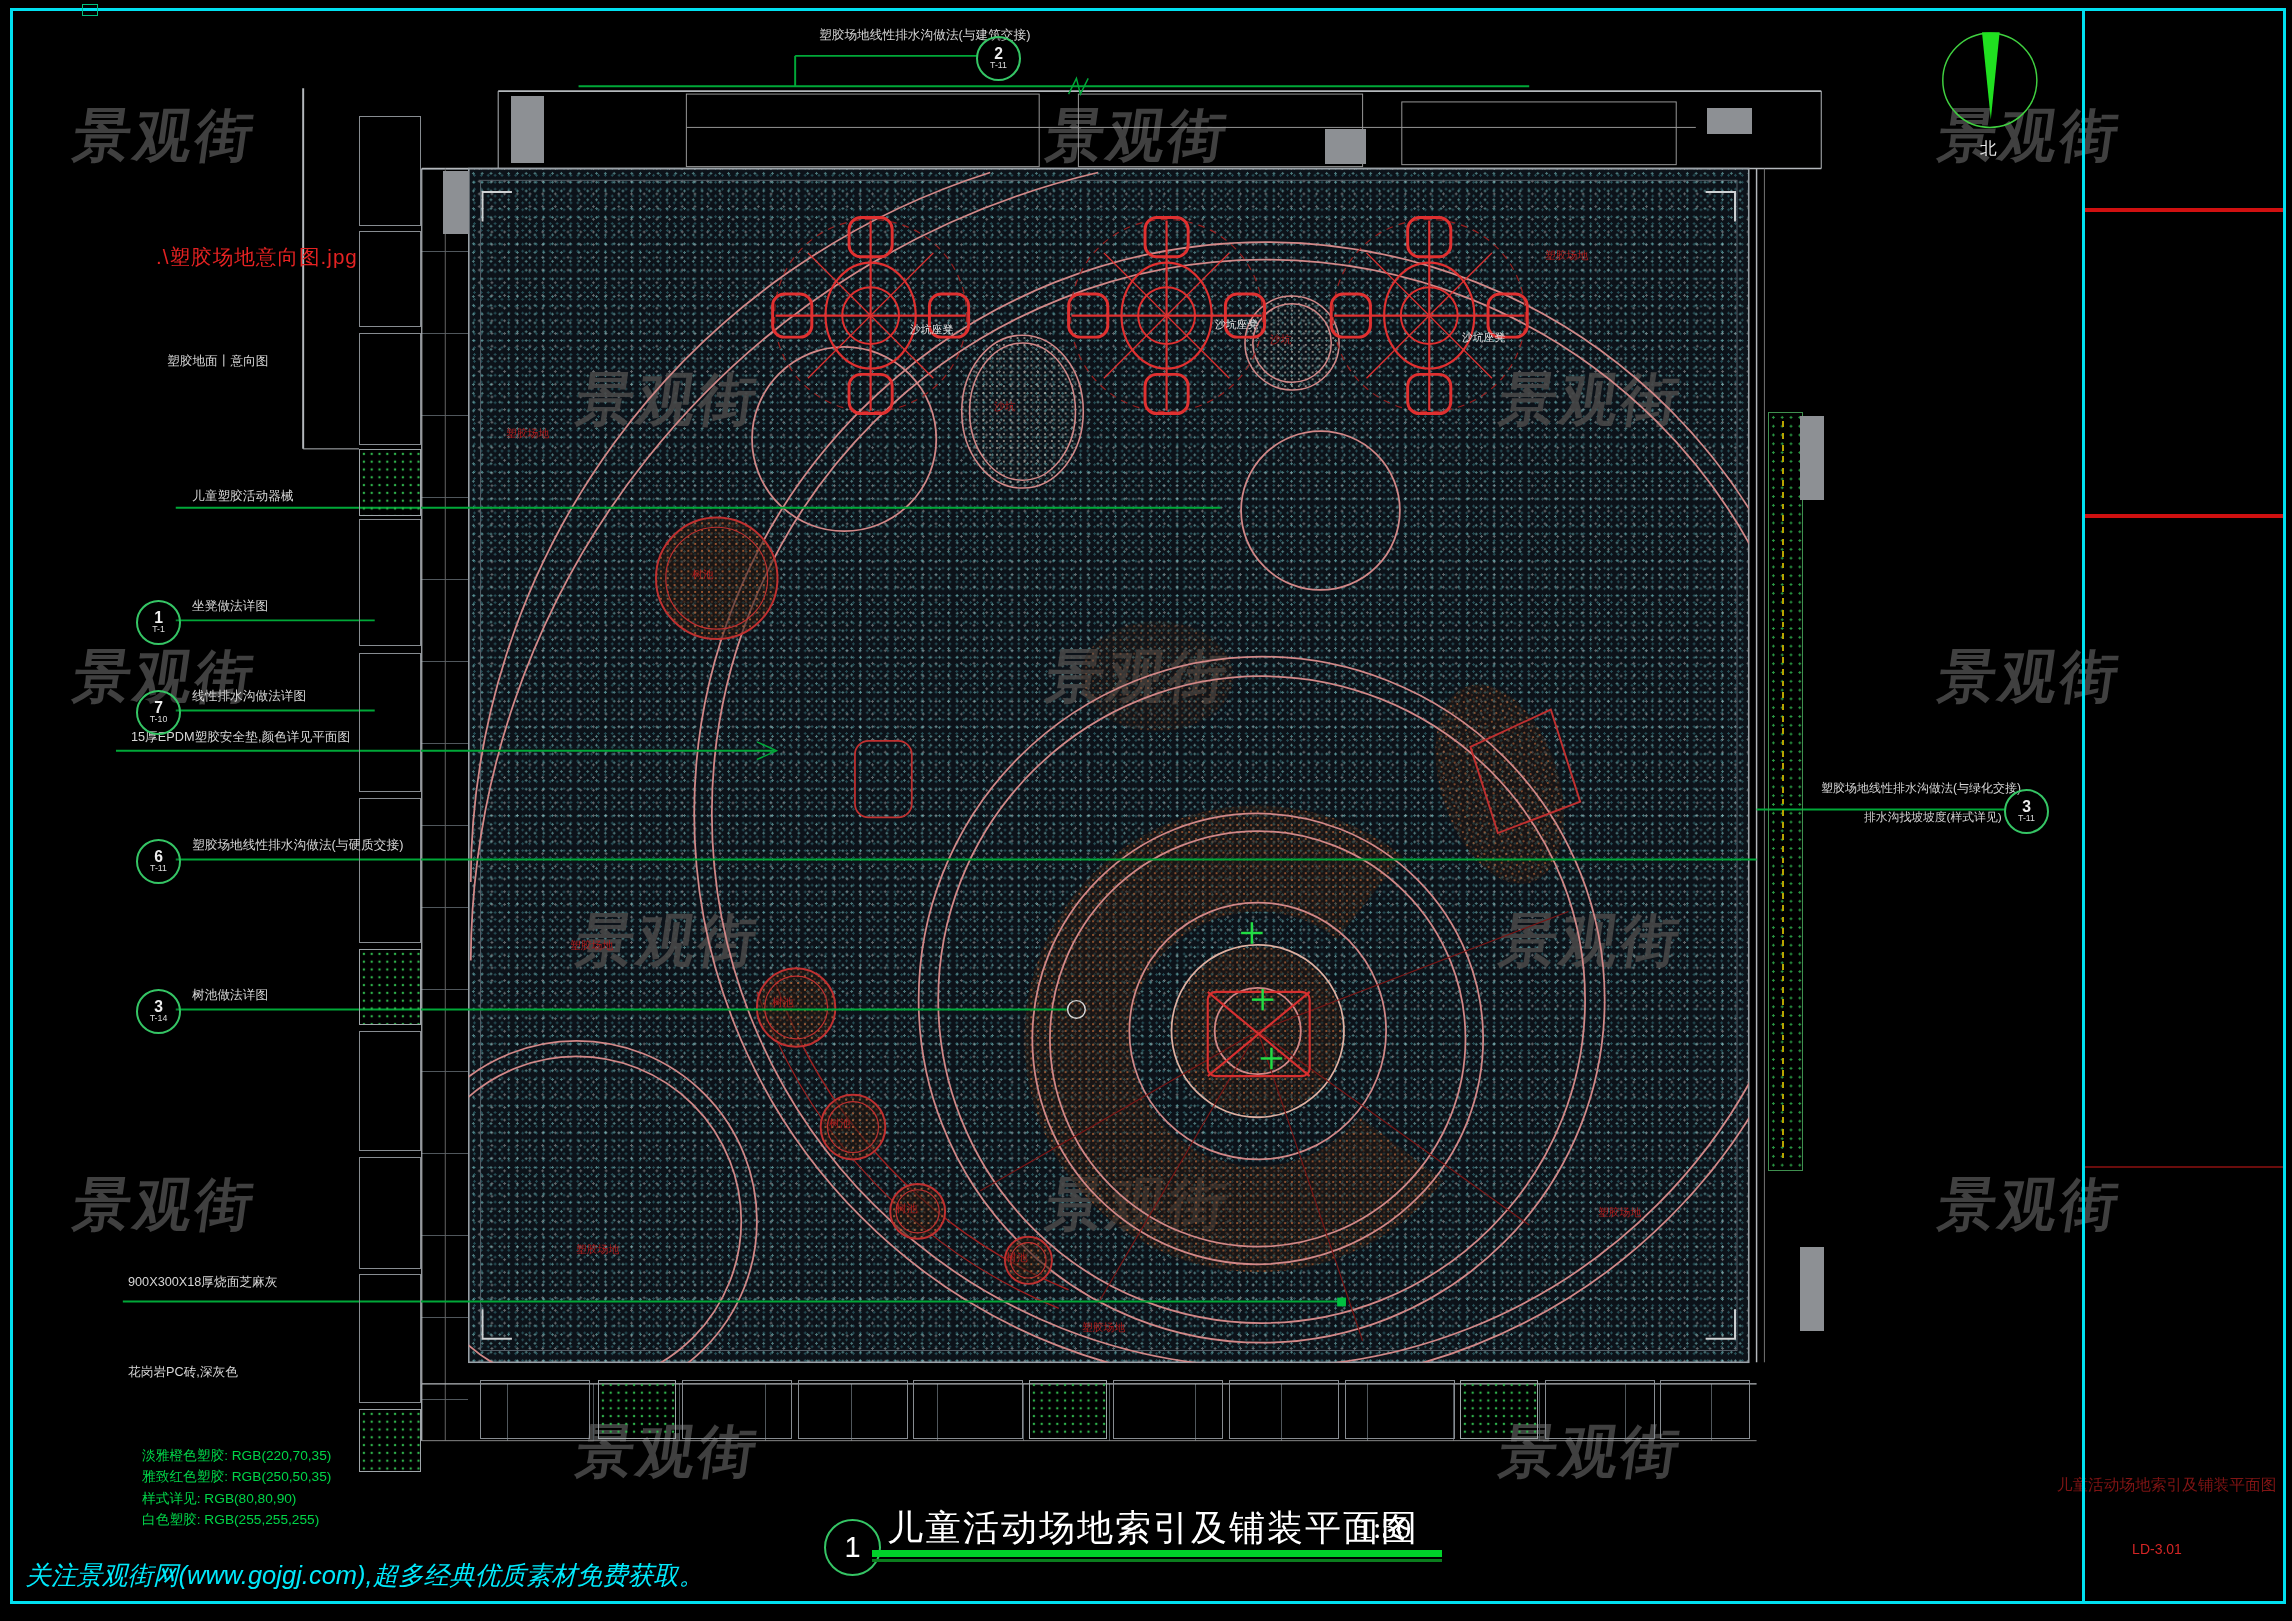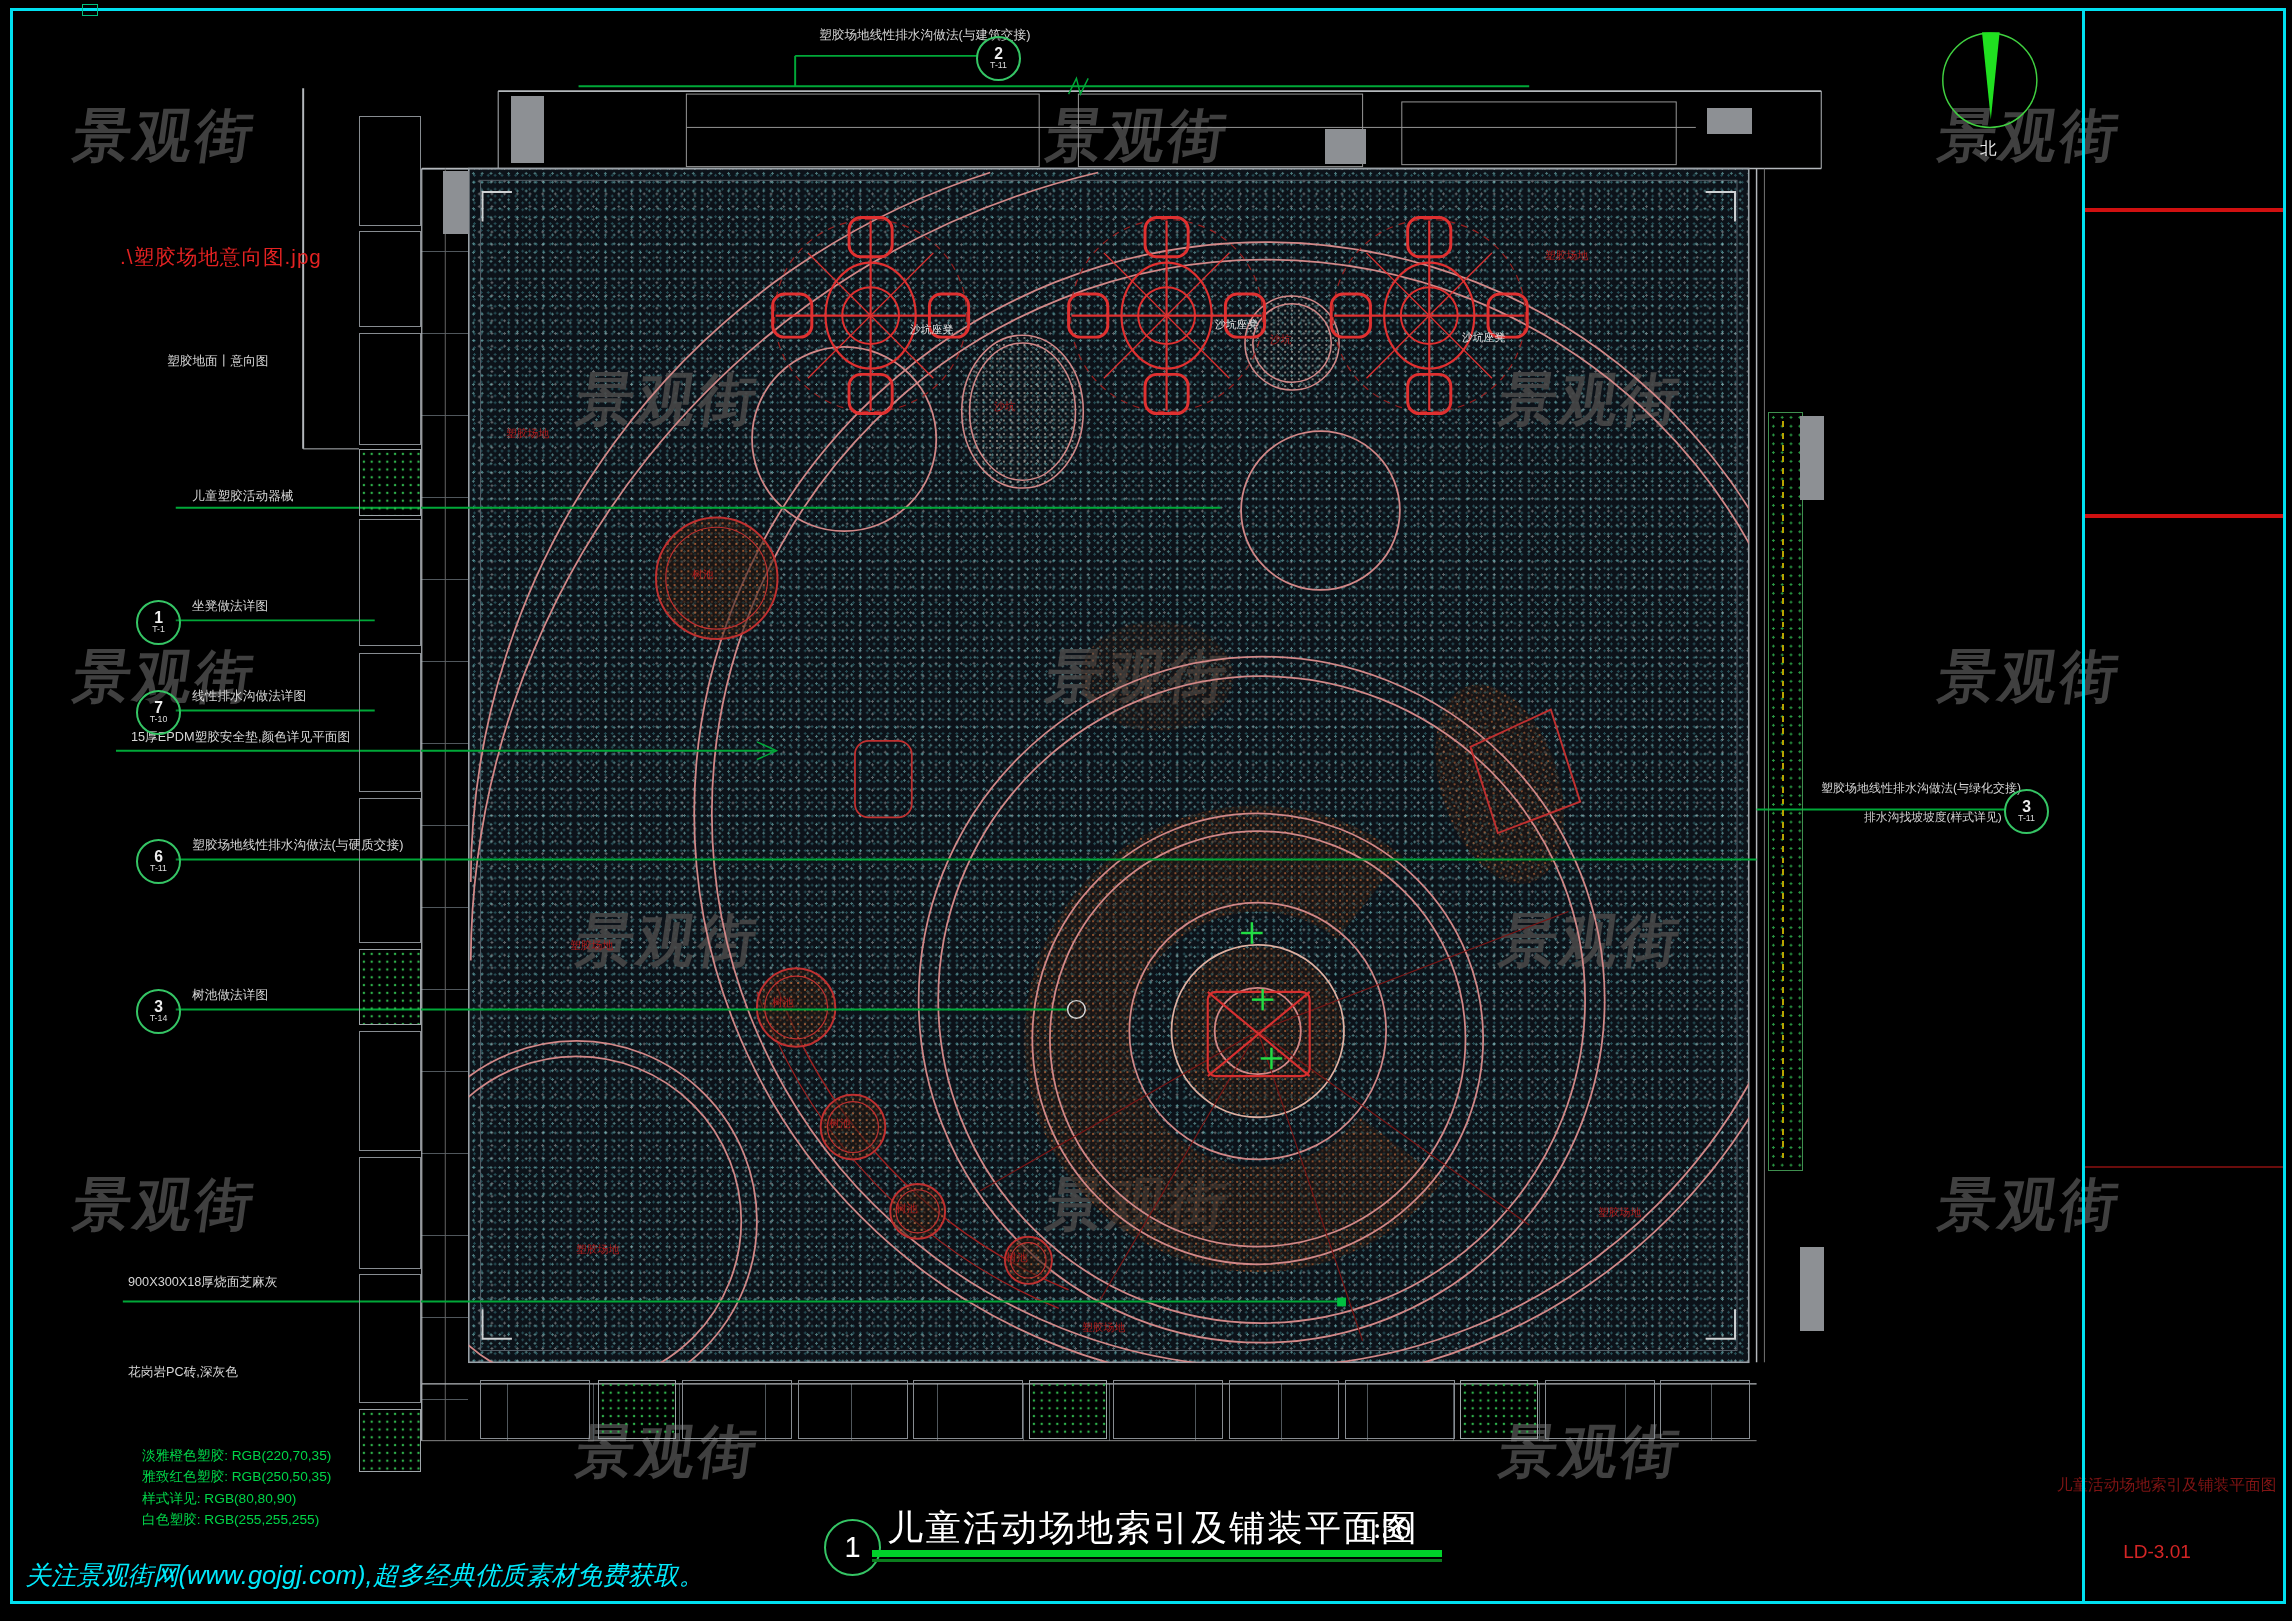--- a/index.html
+++ b/index.html
@@ -3,21 +3,21 @@
 <meta charset="utf-8">
 <style>
   html,body{margin:0;padding:0;background:#000;}
   #root{position:relative;width:2293px;height:1621px;background:#000;overflow:hidden;
         font-family:"Liberation Sans",sans-serif;}
   .abs{position:absolute;}
   .wm{position:absolute;color:#474747;opacity:.9;font-weight:700;font-size:57px;
       letter-spacing:3.9px;transform:skewX(-8deg);white-space:nowrap;z-index:2;
       font-family:"Liberation Serif",serif;}
   .note{position:absolute;font-size:12.7px;color:#d6d6d6;white-space:nowrap;z-index:6;}
-  .red-note{position:absolute;color:#e42222;white-space:nowrap;z-index:6;}
+  .red-note{position:absolute;color:#e42222;white-space:nowrap;z-index:6;margin-left:36px;}
   .legend-line{position:absolute;font-size:13.7px;color:#00d448;white-space:nowrap;z-index:6;}
   .callout{position:absolute;width:41px;height:41px;border:2px solid #35c565;border-radius:50%;
       display:flex;flex-direction:column;align-items:center;justify-content:center;
       color:#eee;z-index:7;background:rgba(0,0,0,.2);}
   .callout .n{font-size:15.7px;line-height:14.7px;font-weight:bold;}
   .callout .c{font-size:8.8px;line-height:8.8px;color:#ddd;}
   .pl-red{position:absolute;font-size:10.8px;color:#b01c1c;white-space:nowrap;z-index:6;}
   .pl-white{position:absolute;font-size:10.8px;color:#e6e6e6;white-space:nowrap;z-index:6;}
   .obox{position:absolute;border:1px solid #878c91;z-index:4;}
   .hbox{position:absolute;border:1px solid #9fa6aa;z-index:4;
@@ -48,21 +48,21 @@
       border-radius:50%;color:#fff;font-size:29px;display:flex;align-items:center;justify-content:center;z-index:6;}
   #main-title{position:absolute;left:887px;top:1504px;font-size:36px;color:#fff;z-index:6;
       font-family:"Liberation Serif",serif;letter-spacing:2px;white-space:nowrap;}
   #main-scale{position:absolute;left:1358px;top:1511px;font-size:30px;color:#fff;z-index:6;
       font-family:"Liberation Serif",serif;}
   .gbar1{position:absolute;left:872px;top:1550px;width:570px;height:6.9px;background:#00d22a;z-index:6;}
   .gbar2{position:absolute;left:872px;top:1559px;width:570px;height:2.9px;background:#0b7d1e;z-index:6;}
   #footer-text{position:absolute;left:25.5px;top:1558px;font-size:25.5px;color:#00eafc;z-index:9;white-space:nowrap;font-style:italic;}
   #rp-title{position:absolute;left:2049px;top:1475px;width:235px;text-align:center;font-size:15.7px;
       color:#801414;z-index:6;white-space:nowrap;}
-  #rp-no{position:absolute;left:2098px;top:1541px;width:118px;text-align:center;font-size:19px;
+  #rp-no{position:absolute;left:2098px;top:1541px;width:118px;text-align:center;font-size:14px;
       color:#d42525;z-index:6;}
   #north-label{position:absolute;left:1980px;top:137px;font-size:16.7px;color:#e8e8e8;z-index:6;}
 </style>
 </head>
 <body>
 
 <div id="root">
 
   <div id="plan-bg"></div>
 

